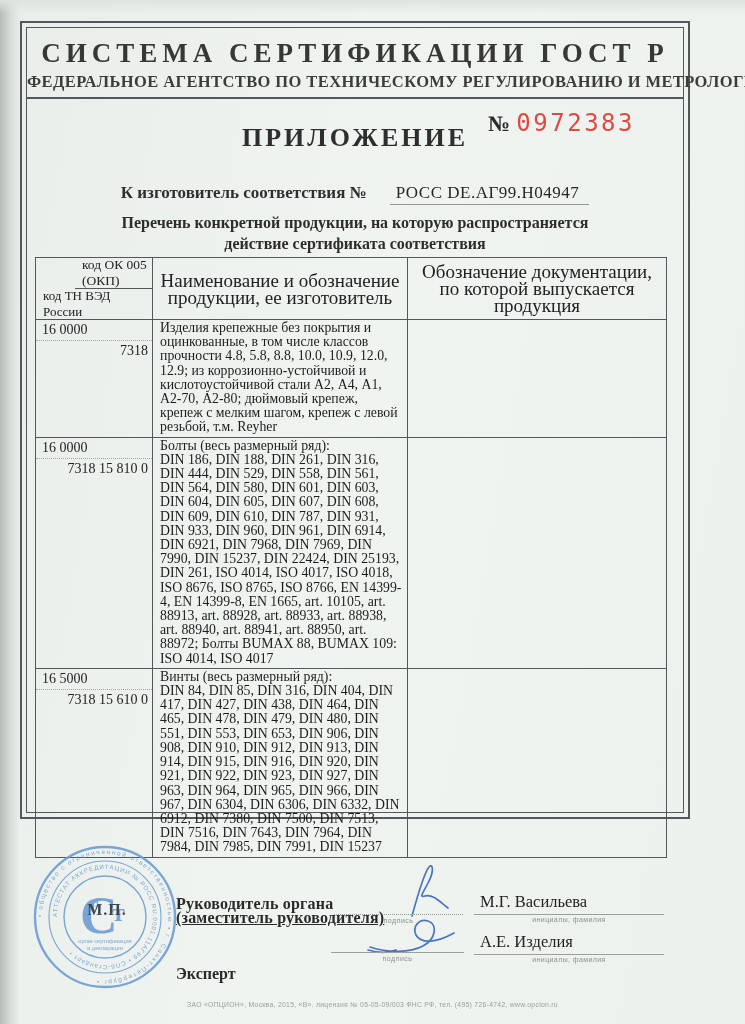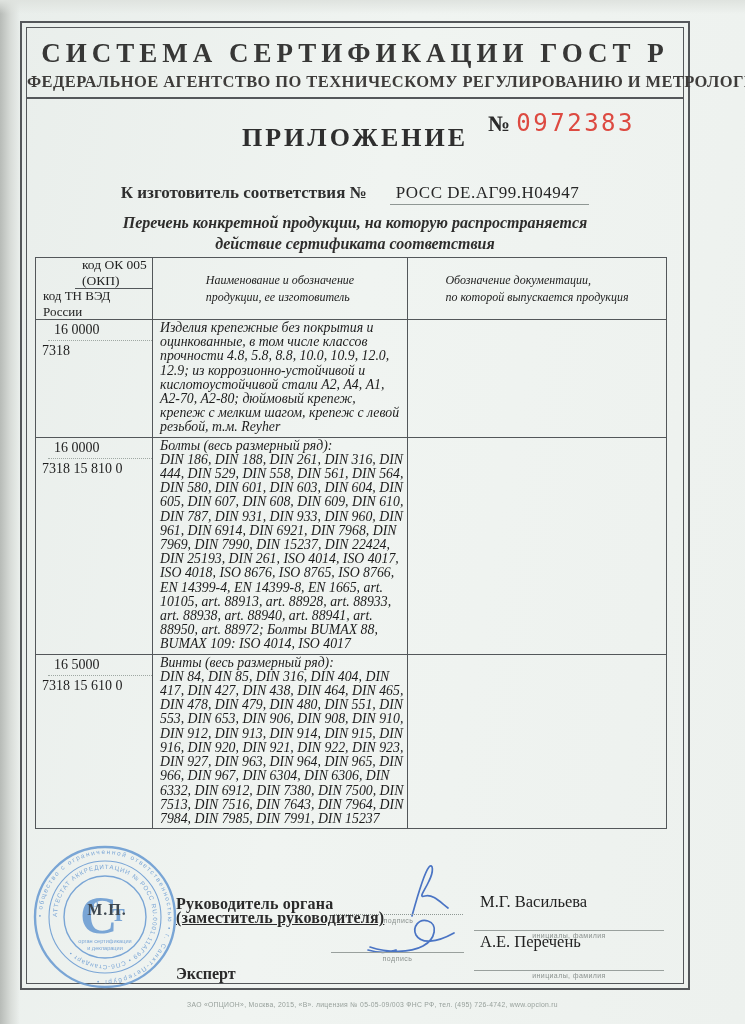--- a/index.html
+++ b/index.html
@@ -1,69 +1,69 @@
 <!DOCTYPE html>
 <html><head>
 <meta charset="utf-8">
 <style>
   html,body{margin:0;padding:0;}
   body{background:#c9cdca;}
   .page{position:relative;width:745px;height:1024px;background:linear-gradient(100deg,#e9eeeb,#f0f4f1 45%,#edf1ee);overflow:hidden;font-family:"Liberation Serif","DejaVu Serif",serif;color:#2b2b2b;}
   .scan-edge{position:absolute;left:0;top:0;bottom:0;width:20px;background:linear-gradient(to right,#b7bbb7,#d9ddd9 55%,rgba(233,238,235,0));}
   .scan-top{position:absolute;left:0;top:0;right:0;height:14px;background:linear-gradient(to bottom,#dfe3df,rgba(233,238,235,0));}
 
-  .frame{position:absolute;left:20px;top:21px;width:670px;height:969px;border:2px solid #54575a;padding:4px;box-sizing:border-box;}
+  .frame{position:absolute;left:20px;top:21px;width:670px;height:798px;border:2px solid #54575a;padding:4px;box-sizing:border-box;}
   .frame-inner{position:relative;width:100%;height:100%;border:1px solid #54575a;box-sizing:border-box;}
 
   .header-box{position:absolute;top:0;left:0;right:0;height:69px;border-bottom:2px solid #54575a;}
   .hdr1{position:absolute;top:10px;left:0;right:0;text-align:center;font-size:27px;font-weight:bold;letter-spacing:5px;color:#373736;white-space:nowrap;}
   .hdr2{position:absolute;top:44px;left:0;right:0;text-align:center;font-size:16.5px;font-weight:bold;letter-spacing:0.4px;color:#3e3c3a;white-space:nowrap;}
 
   .serial{position:absolute;top:81px;right:48px;white-space:nowrap;}
   .serial .pfx{font-size:22px;font-weight:600;color:#2b2b2b;margin-right:6px;}
   .serial .num{font-family:"DejaVu Sans Mono","Liberation Mono",monospace;font-size:24px;letter-spacing:2.5px;color:#dd4a41;margin-top:20px;}
 
   .doc-title{position:absolute;top:95px;left:0;right:0;text-align:center;font-size:26px;font-weight:bold;letter-spacing:3px;color:#2e2e2e;}
   .certline{position:absolute;top:155px;left:0;right:0;text-align:center;font-size:17px;}
   .certline .lbl{font-weight:bold;color:#2f2f2f;}
   .certline .val{display:inline-block;margin-left:23px;padding:0 10px 1px 6px;border-bottom:1px solid #8f9794;letter-spacing:0.5px;color:#262626;}
   .subtitle{position:absolute;top:184px;left:0;right:0;text-align:center;font-size:16px;font-weight:bold;line-height:21px;color:#2e2d2c;}
 
-  .preline{white-space:pre-line;font-style:italic;}
+  .preline{white-space:pre-line;}
 
   .tbl-wrap{position:absolute;top:229px;left:8px;}
   table.products{border-collapse:collapse;table-layout:fixed;width:631px;}
   table.products td{border:1.5px solid #53575a;vertical-align:top;box-sizing:border-box;}
   .col1{width:117px;}.col2{width:255px;}.col3{width:259px;}
   .thead td{height:62px;}
   .c1head{padding:0;}
   .c1a{height:30px;border-bottom:1.5px solid #53575a;display:flex;align-items:center;padding-left:7px;font-size:13.5px;color:#222;margin-left:39px;}
   .c1b{height:30px;display:flex;align-items:center;padding-left:7px;font-size:13px;color:#222;}
-  .chead{font-size:12px;color:#222;}
+  .chead{text-align:center;font-size:19px;color:#222;}
   .chead .inner{display:flex;height:100%;align-items:center;justify-content:center;line-height:17px;}
   td.codecell{padding:0;font-size:14px;color:#1e1e1e;}
-  .okp{padding:2px 4px 2px 6px;border-bottom:1px dotted #9fa8a3;margin-left:12px;}
-  .tnved{padding:2px 4px 0 6px;}
+  .okp{padding:2px 4px 2px 6px;border-bottom:1px dotted #9fa8a3;}
+  .tnved{padding:2px 4px 0 6px;text-align:right;}
   td.desccell{padding:1px 3px 2px 7px;font-size:13.8px;line-height:14.2px;color:#1c1c1c;}
   .r1{height:112px;}.r2{height:198px;}.r3{height:160px;}
 
   .stamp{position:absolute;left:30px;top:841px;width:150px;height:152px;}
   .mp-label{position:absolute;left:84px;top:901px;width:46px;text-align:center;font-size:16px;letter-spacing:1px;color:#3d4750;font-weight:600;}
 
   .role-head{position:absolute;left:176px;top:897px;font-size:16px;font-weight:bold;line-height:14px;color:#2a2a2a;letter-spacing:0.2px;}
   .role-head .l2{text-decoration:underline;}
   .role-expert{position:absolute;left:176px;top:939px;font-size:16px;font-weight:bold;color:#2a2a2a;margin-top:26px;}
 
   .sigline{position:absolute;height:0;}
   .sigline.dotted{border-top:1px dotted #8f9894;}
   .sigline.solid{border-top:1px solid #99a09d;}
   .sig-cap{position:absolute;text-align:center;font-family:"Liberation Sans",sans-serif;font-size:7px;color:#8a918e;letter-spacing:0.5px;}
 
   .name-block{position:absolute;width:190px;}
-  .name-text{font-size:16.5px;color:#222;padding:0 0 18px 6px;border-bottom:1px solid #99a09d;}
+  .name-text{font-size:16.5px;color:#222;padding:0 0 2px 6px;border-bottom:1px solid #99a09d;}
   .name-cap{text-align:center;font-family:"Liberation Sans",sans-serif;font-size:7px;color:#8a918e;padding-top:1px;letter-spacing:0.4px;}
 
   .sig-svg{position:absolute;}
 
   .footer{position:absolute;left:0;top:1001px;width:100%;text-align:center;font-family:"Liberation Sans",sans-serif;font-size:6.8px;color:#97a09b;letter-spacing:0.3px;}
 </style>
 </head>
 <body>
 
 <div class="page">
@@ -189,18 +189,18 @@
   <div class="sigline dotted" style="left:334px;top:914px;width:129px;"></div>
   <div class="sig-cap" style="left:334px;top:917px;width:129px;">подпись</div>
   <div class="sigline solid" style="left:331px;top:952px;width:133px;"></div>
   <div class="sig-cap" style="left:331px;top:955px;width:133px;">подпись</div>
 
   <div class="name-block" style="left:474px;top:892px;">
     <div class="name-text">М.Г. Васильева</div>
     <div class="name-cap">инициалы, фамилия</div>
   </div>
   <div class="name-block" style="left:474px;top:932px;">
-    <div class="name-text">А.Е. Перечень</div>
+    <div class="name-text">А.Е. Изделия</div>
     <div class="name-cap">инициалы, фамилия</div>
   </div>
 
   <div class="footer">ЗАО «ОПЦИОН», Москва, 2015, «В».   лицензия № 05-05-09/003 ФНС РФ,  тел. (495) 726-4742,  www.opcion.ru</div>
 </div>
 
 </body></html>

